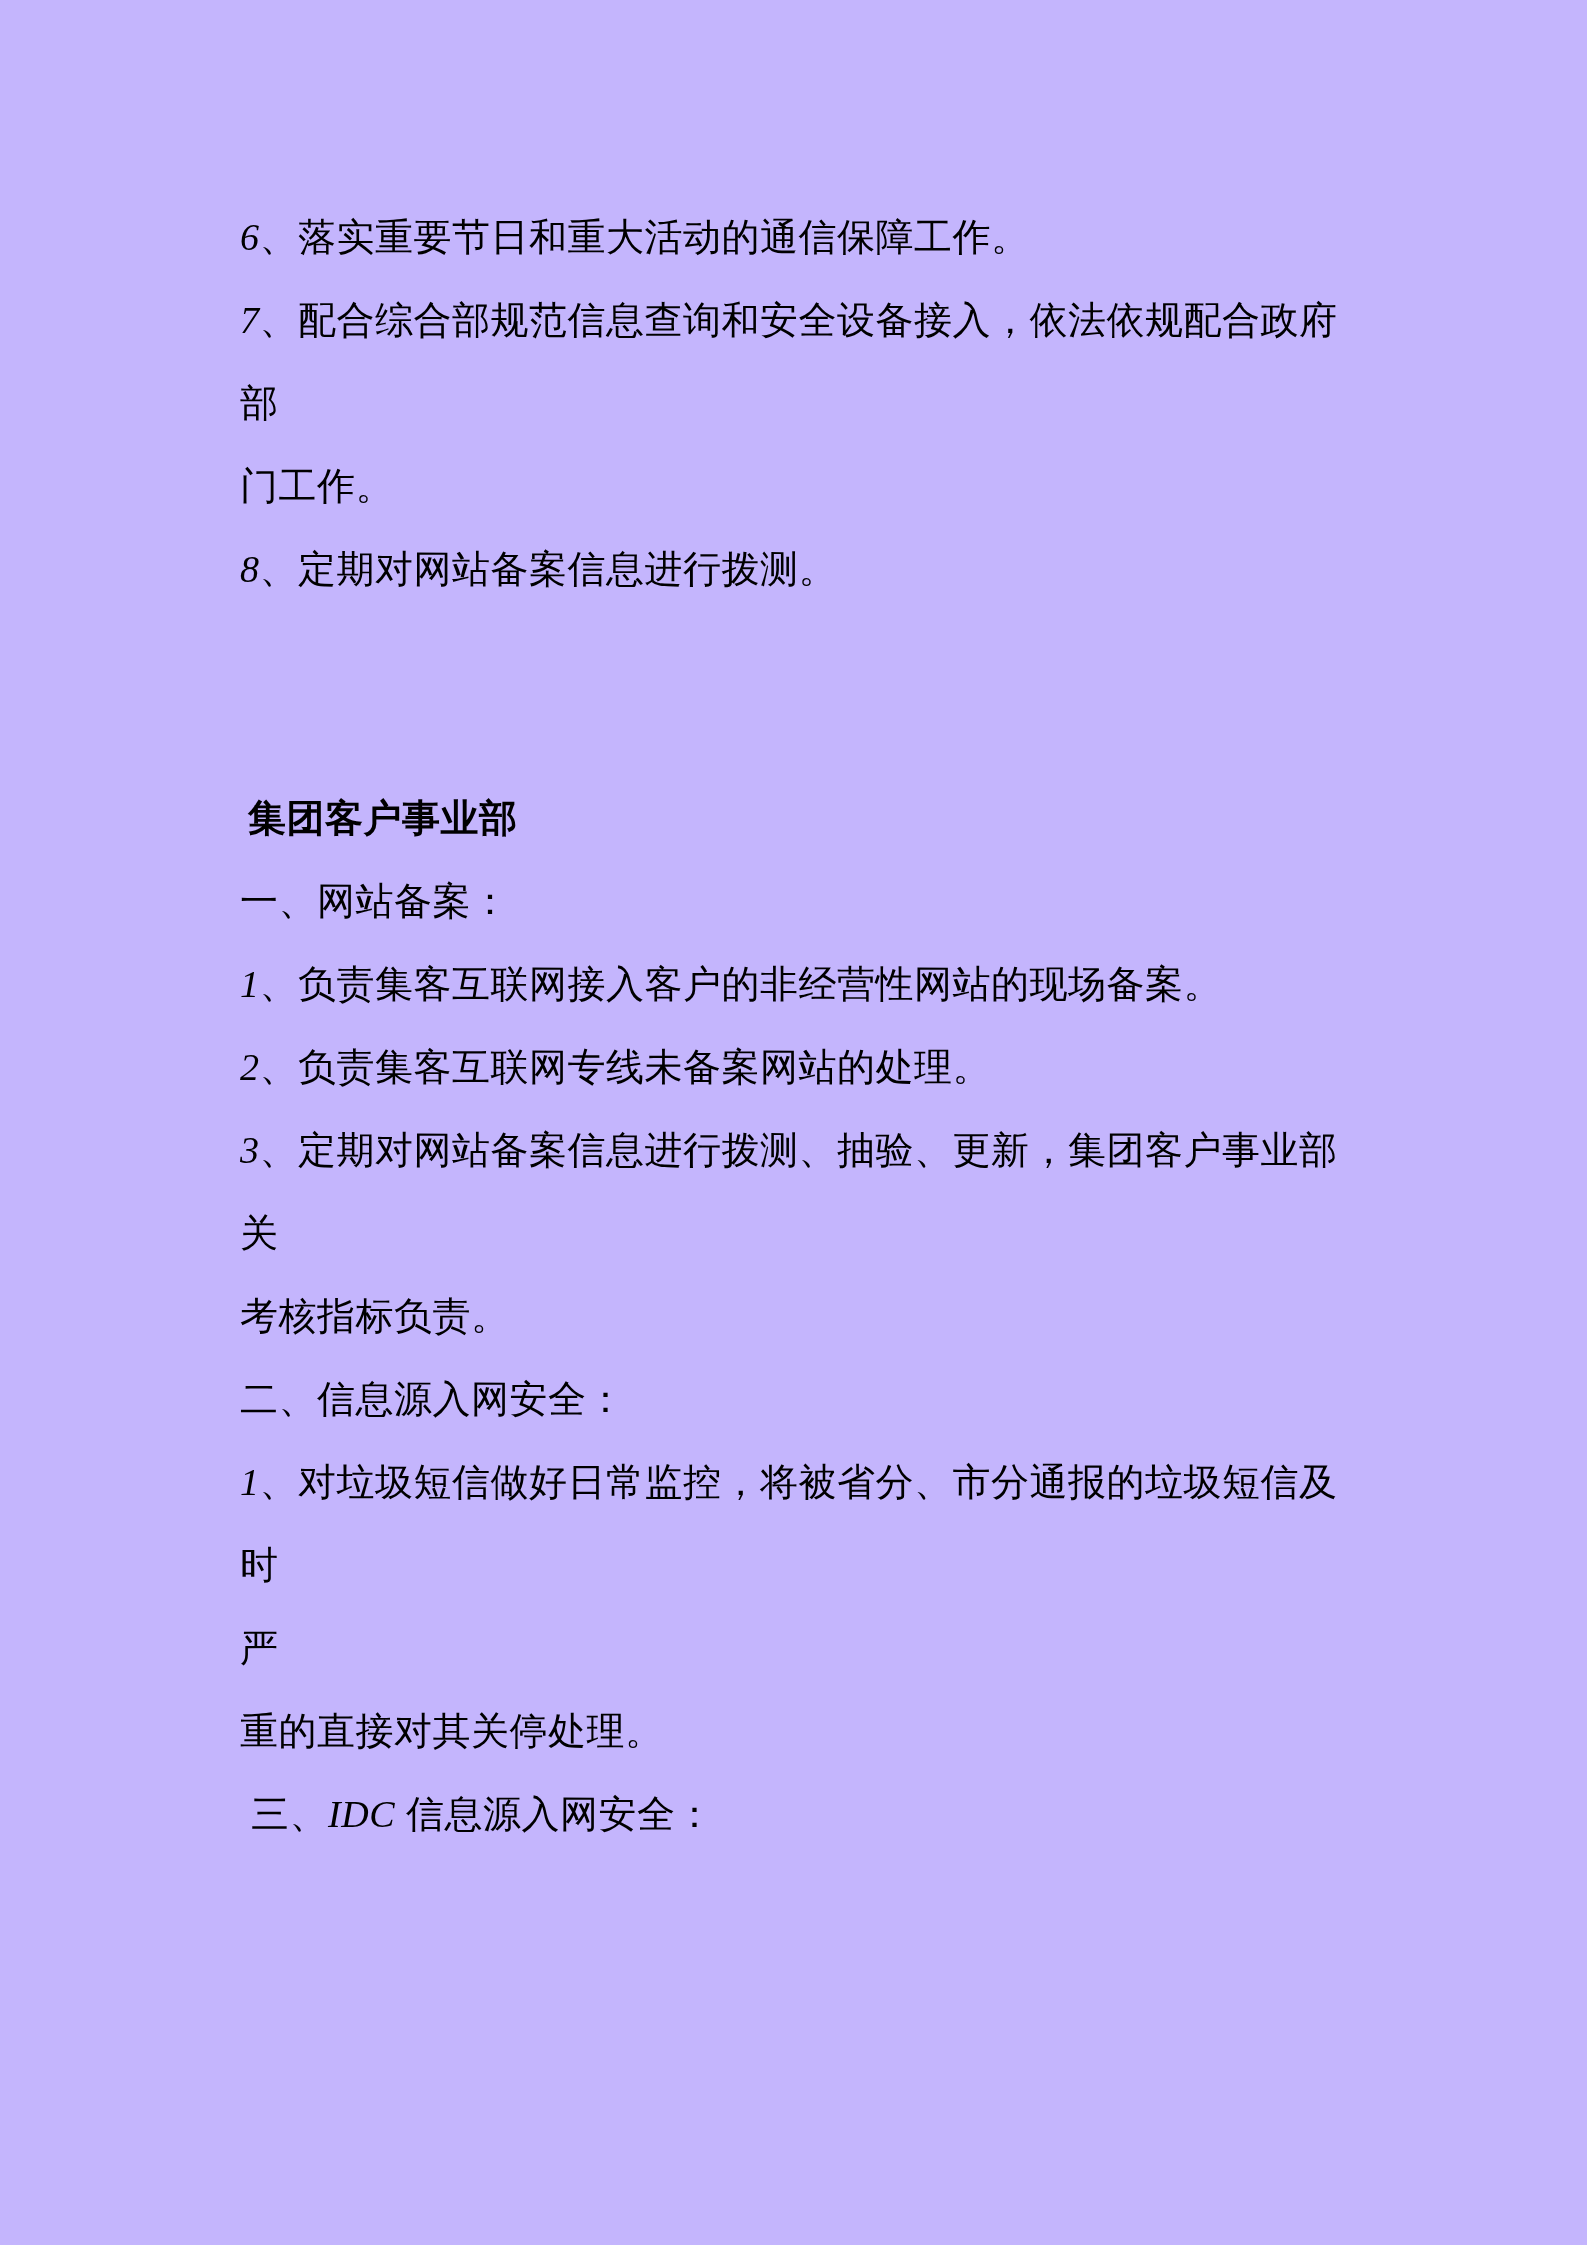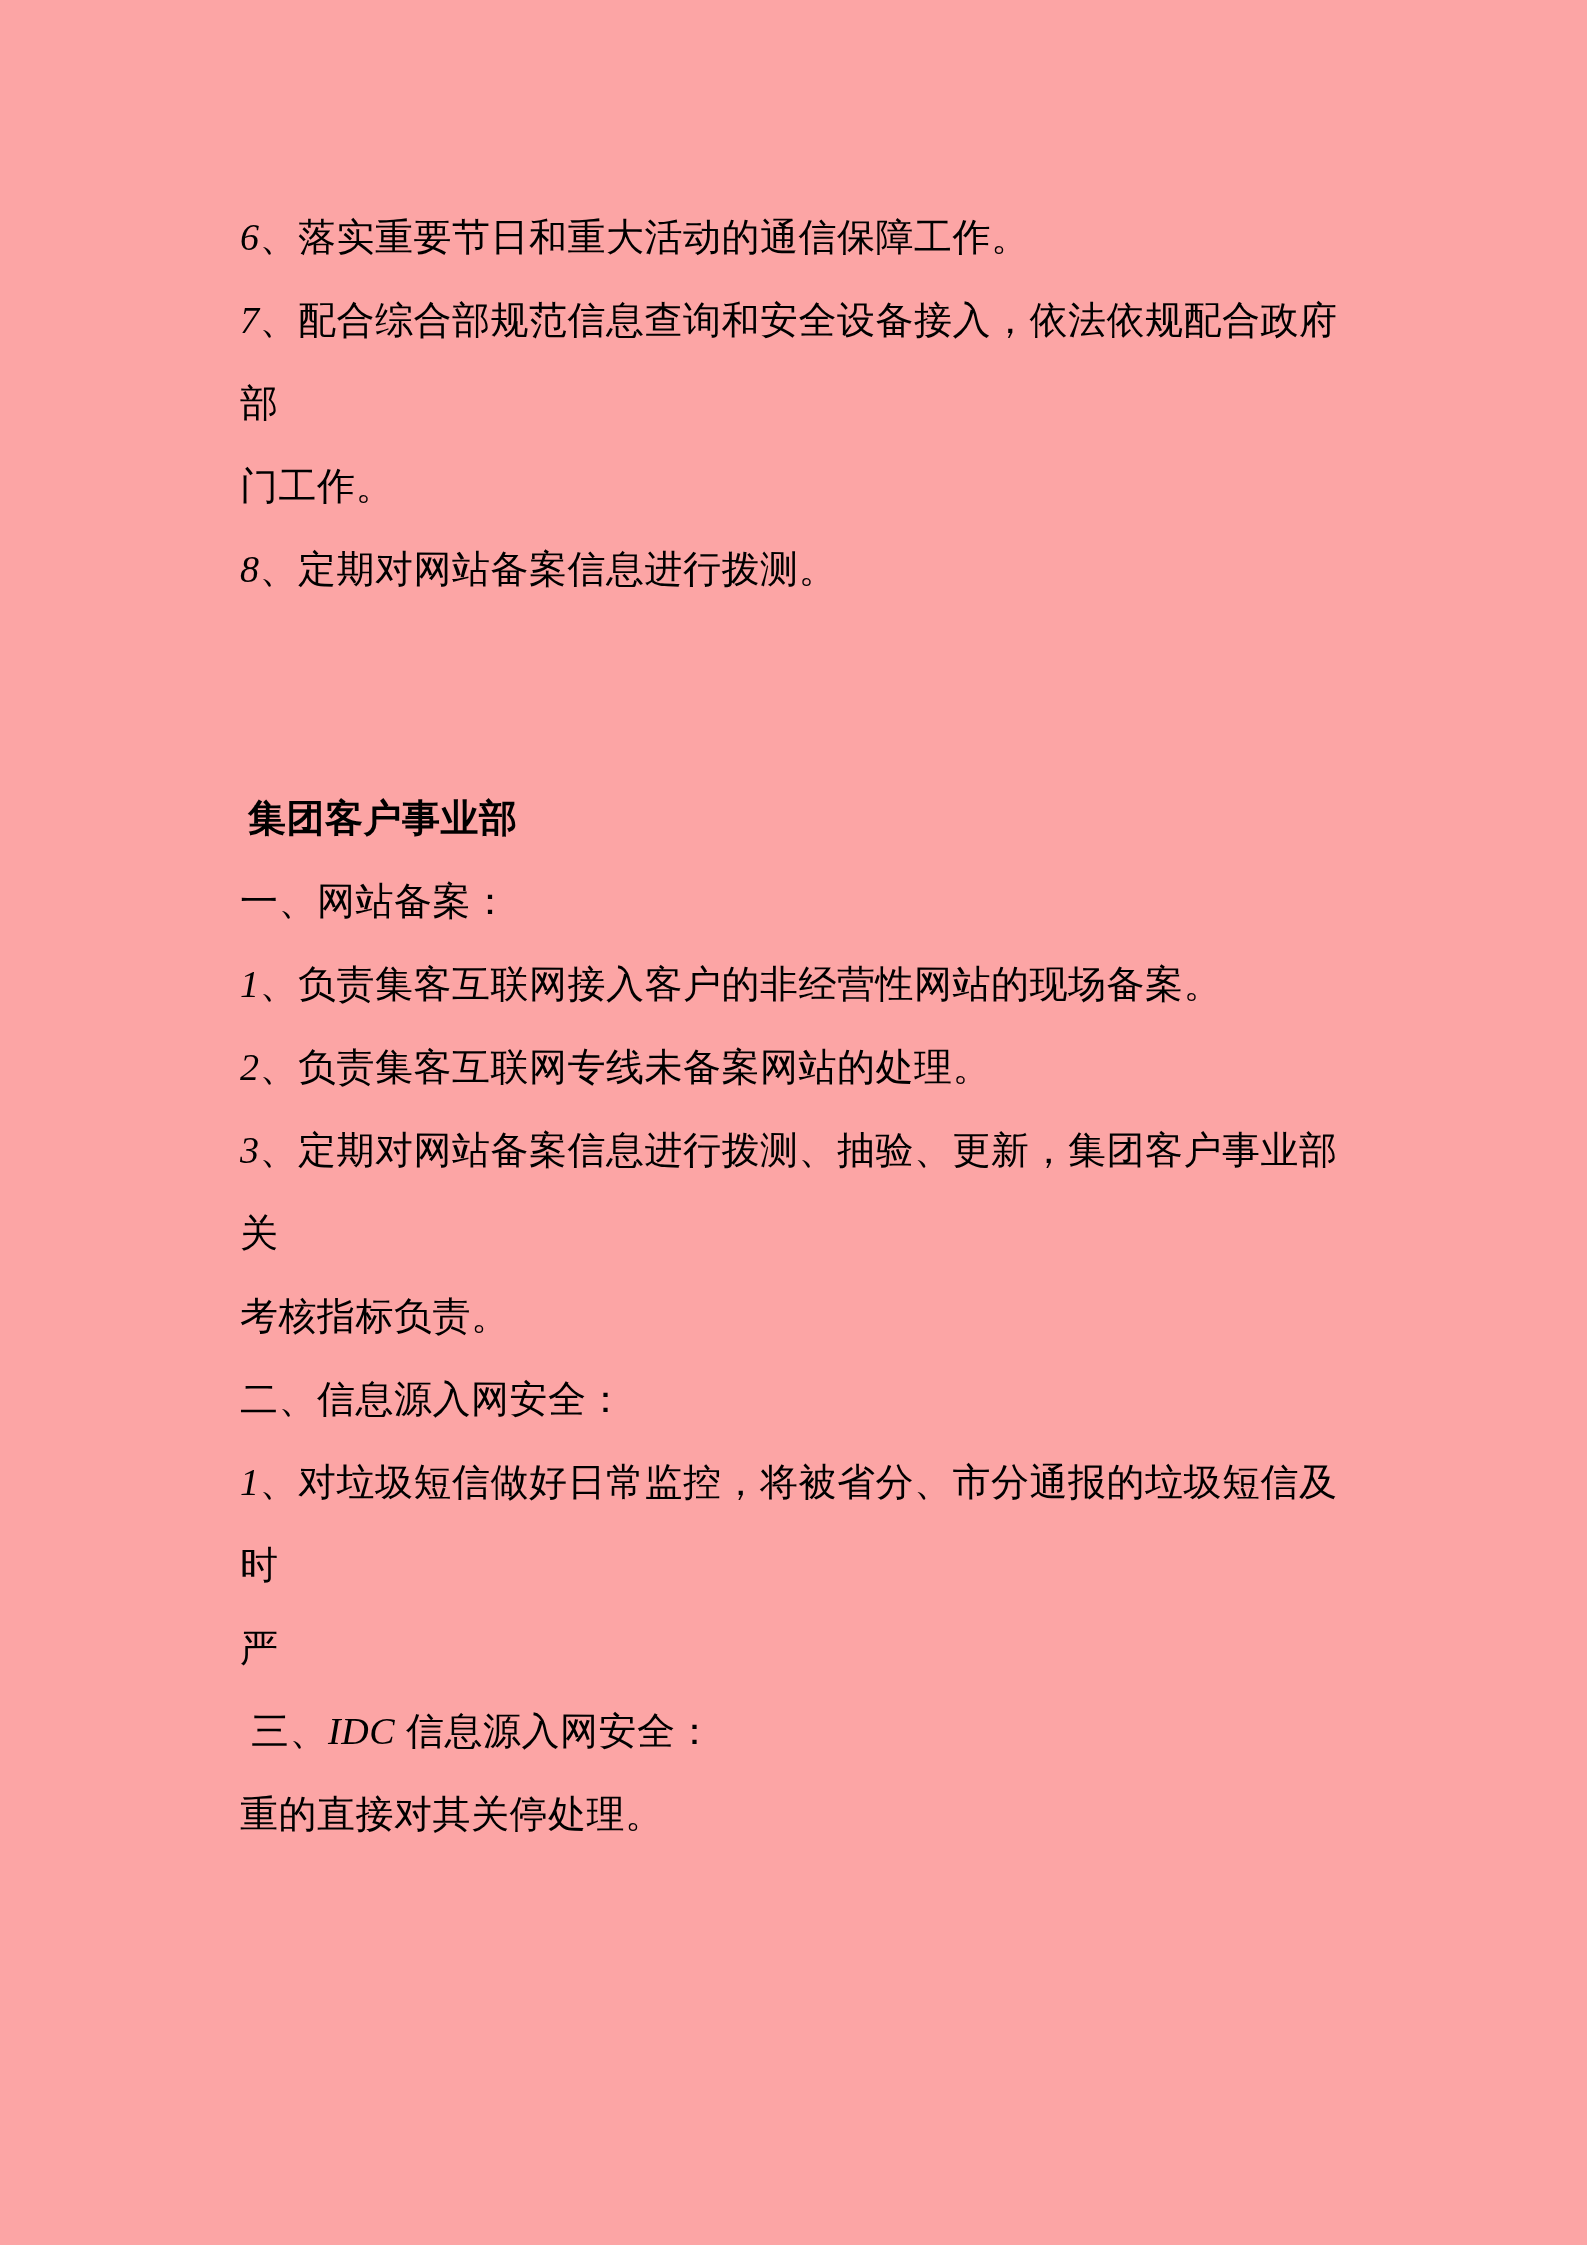--- a/index.html
+++ b/index.html
@@ -10,21 +10,21 @@
     width: 1587px;
     height: 2245px;
     background: #ffffff;
     color: #000000;
     font-family: "Liberation Sans", sans-serif;
   }
   .page {
     position: relative;
     width: 1587px;
     height: 2245px;
-    background: #fca5a5;
+    background: #c4b5fd;
     overflow: hidden;
   }
   .doc {
     position: absolute;
     left: 240px;
     top: 196px;
     width: 1200px;
   }
   .line {
     font-size: 38px;
@@ -65,16 +65,16 @@
       <div class="line body"><span class="cjk">一、网站备案：</span></div>
       <div class="line body"><span class="latin">1</span><span class="cjk">、负责集客互联网接入客户的非经营性网站的现场备案。</span></div>
       <div class="line body"><span class="latin">2</span><span class="cjk">、负责集客互联网专线未备案网站的处理。</span></div>
       <div class="line body"><span class="latin">3</span><span class="cjk">、定期对网站备案信息进行拨测、抽验、更新，集团客户事业部</span></div>
       <div class="line body"><span class="cjk">关</span></div>
       <div class="line body"><span class="cjk">考核指标负责。</span></div>
       <div class="line body"><span class="cjk">二、信息源入网安全：</span></div>
       <div class="line body"><span class="latin">1</span><span class="cjk">、对垃圾短信做好日常监控，将被省分、市分通报的垃圾短信及</span></div>
       <div class="line body"><span class="cjk">时</span></div>
       <div class="line body"><span class="cjk">严</span></div>
+      <div class="line body"><span class="cjk">重的直接对其关停处理。</span></div>
       <div class="line body"><span class="cjk"> 三、</span><span class="latin">IDC</span><span class="cjk"> 信息源入网安全：</span></div>
-      <div class="line body"><span class="cjk">重的直接对其关停处理。</span></div>
     </div>
 </div>
 
 </body></html>

